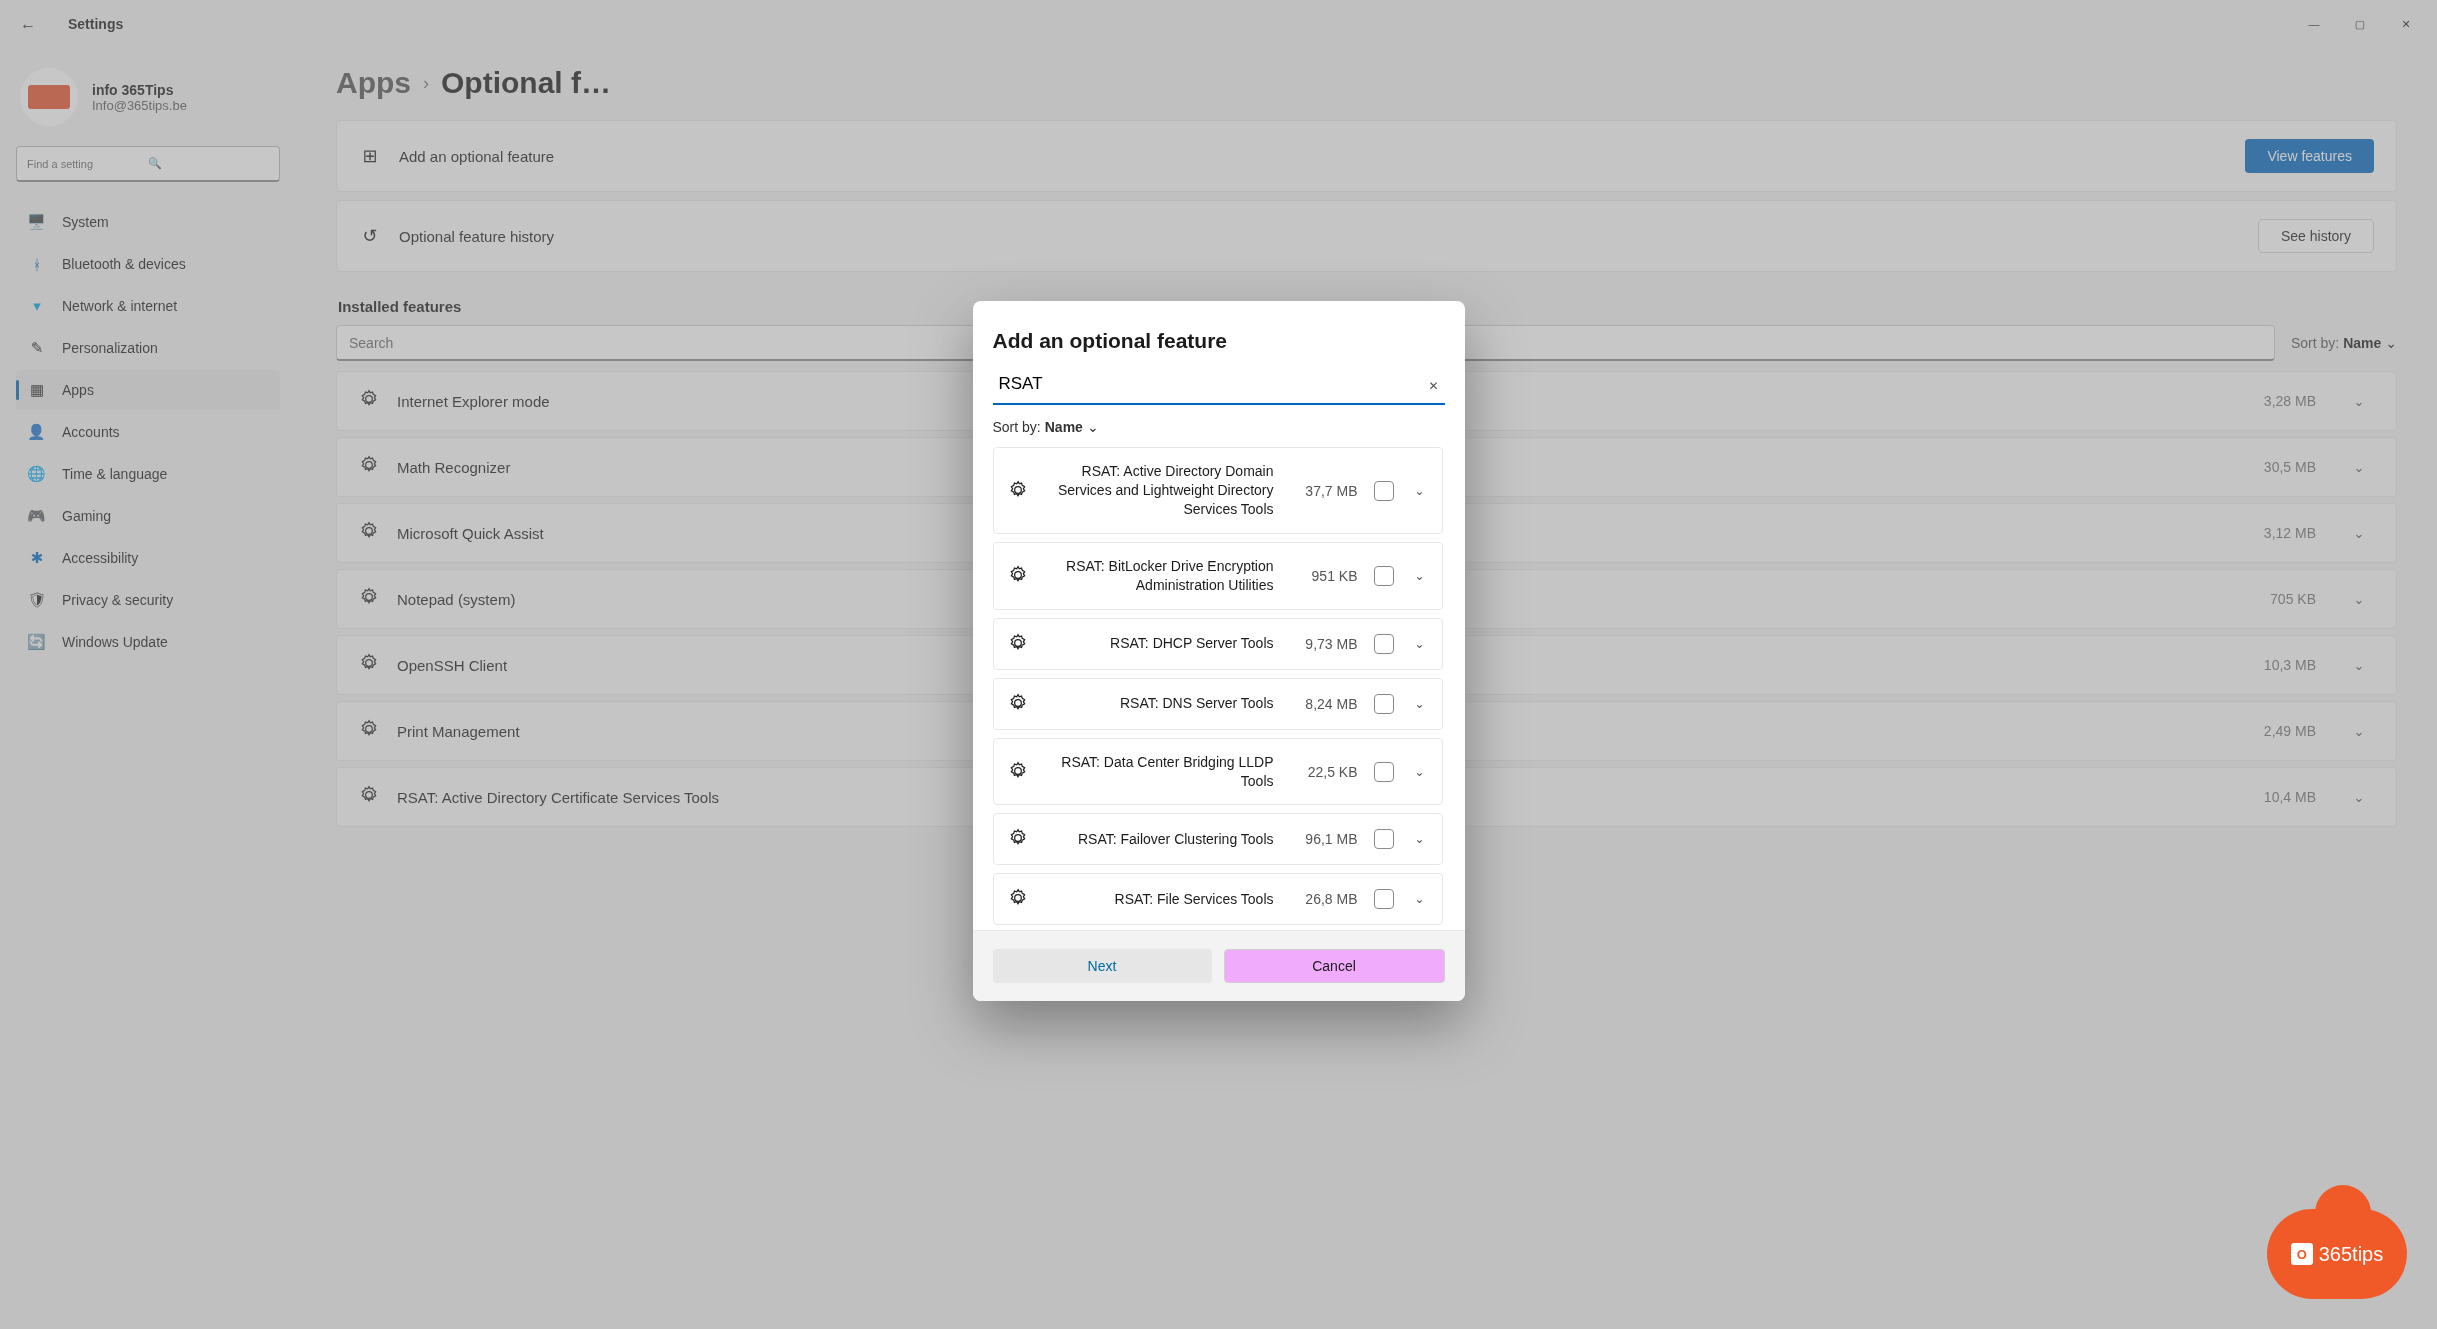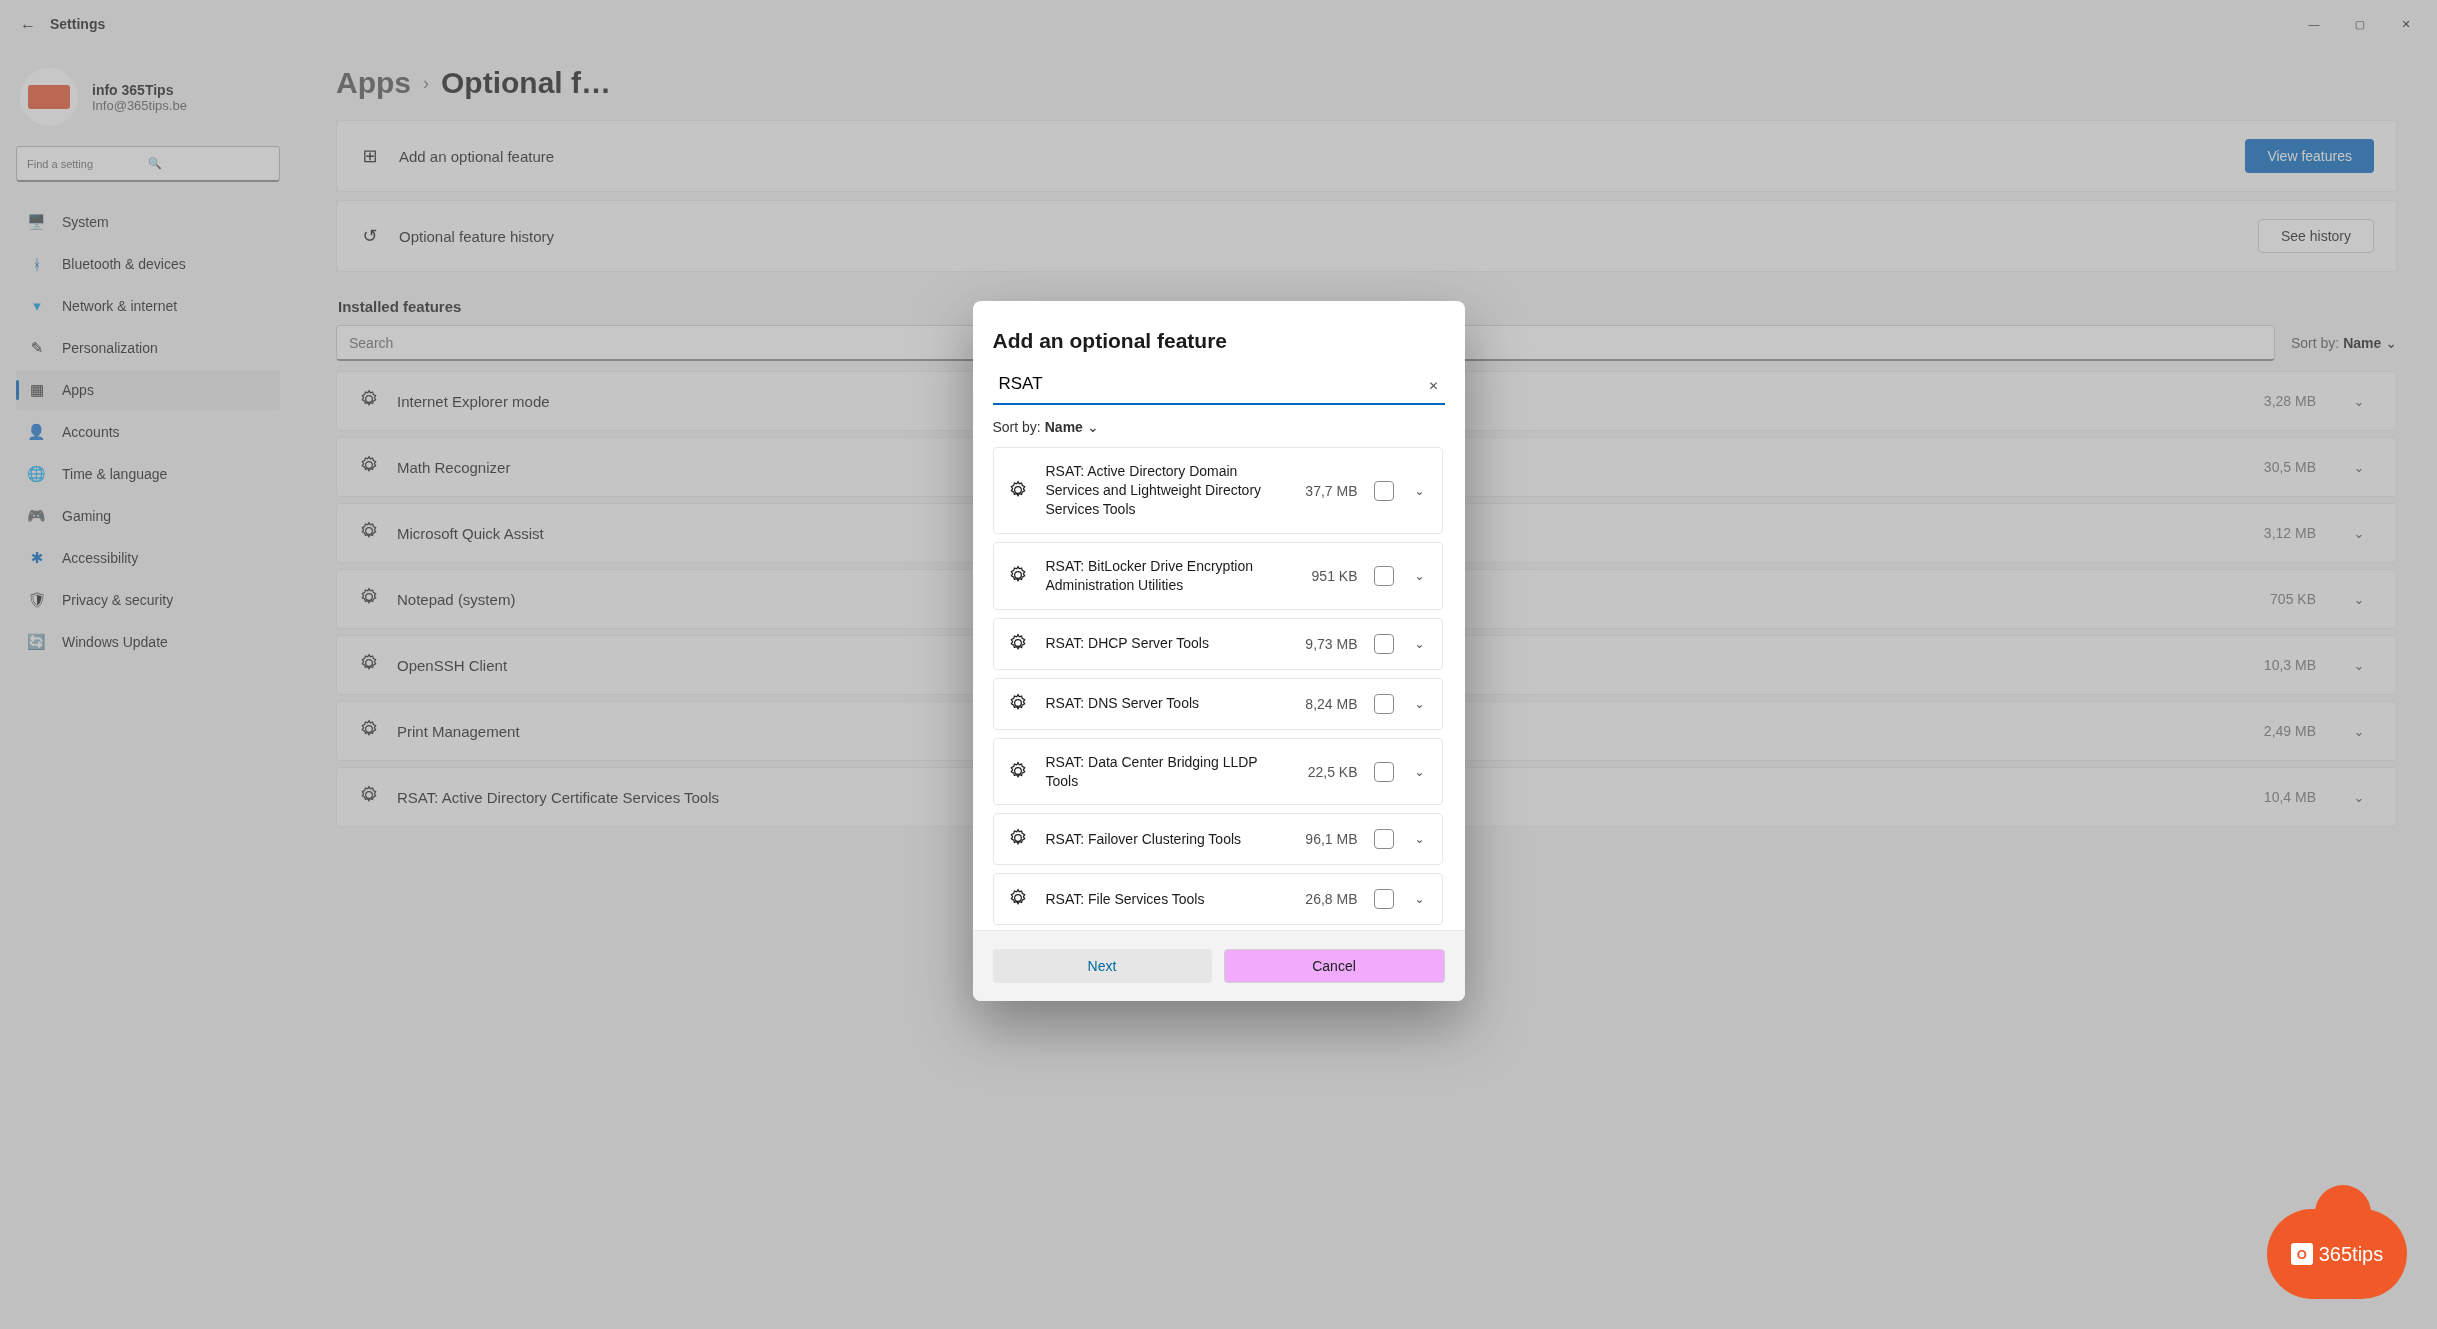--- a/index.html
+++ b/index.html
@@ -1,19 +1,19 @@
 <!DOCTYPE html>
 <html><head>
 <meta charset="utf-8">
 <style>
   * { box-sizing: border-box; margin: 0; padding: 0; font-family: "Segoe UI Variable", "Segoe UI", sans-serif; }
   html, body { width: 100%; height: 100%; background: #f3f3f3; color: #1b1b1b; overflow: hidden; }
   .titlebar { height: 48px; display: flex; align-items: center; padding: 0 8px; }
   .titlebar .back { width: 40px; height: 40px; display: flex; align-items: center; justify-content: center; font-size: 16px; }
-  .titlebar .apptitle { font-size: 14px; font-weight: 600; margin-left: 2px; }
+  .titlebar .apptitle { font-size: 14px; font-weight: 600; margin-left: 20px; }
   .winctl { margin-left: auto; display: flex; gap: 0; }
   .winctl div { width: 46px; height: 32px; display: flex; align-items: center; justify-content: center; font-size: 11px; }
 
   .body { display: flex; height: calc(100% - 48px); }
 
   .sidebar { width: 296px; padding: 8px 16px; }
   .profile { display: flex; align-items: center; gap: 14px; margin: 12px 4px 20px 4px; }
   .avatar { width: 58px; height: 58px; border-radius: 50%; background: #fff; display:flex; align-items:center; justify-content:center; }
   .avatar-inner { width: 42px; height: 24px; background:#e8502c; border-radius:3px; position:relative; }
   .profile-text .name { font-size: 14px; font-weight: 600; }
@@ -56,21 +56,21 @@
   .dlg-title { font-size:21px; font-weight:600; margin-bottom: 20px; }
   .dlg-input { height:32px; border:none; border-bottom:2px solid #0067c0; width:100%; font-size:17px; padding:0 28px 8px 6px; outline:none; }
   .dlg-input-wrap { position:relative; margin-bottom:14px;}
   .dlg-clear { position:absolute; right:6px; top:6px; font-size:12px; cursor:pointer; color:#555;}
   .dlg-sort { font-size:14px; color:#333; margin-bottom:12px; display:flex; align-items:center; gap:4px;}
   .dlg-sort .sv{font-weight:600;}
   .dlg-list { flex:1; overflow-y:auto; padding-right:2px; padding-bottom: 10px;}
   .dlg-list::-webkit-scrollbar{width:4px;} .dlg-list::-webkit-scrollbar-thumb{background:#bfbfbf;border-radius:4px;}
   .opt { border:1px solid #e7e7e7; border-radius:4px; padding: 14px 12px 14px 14px; display:flex; align-items:center; gap:16px; margin-bottom:8px; }
   .opt .oicon { width:22px; height:22px; }
-  .opt .oname { flex:1; font-size:14px; line-height:1.35; }
+  .opt .oname { flex:1; font-size:14px; line-height:1.35;text-align:right; }
   .opt .osize { font-size:14px; color:#555; width:68px; text-align:right;}
   .chk { width:20px; height:20px; border:1px solid #8a8a8a; border-radius:4px; }
   .opt .exp { width:20px; text-align:center; font-size:12px; color:#555;}
   .dlg-footer { background:#f3f3f3; padding:18px 20px; display:flex; gap:12px; border-top:1px solid #e8e8e8;}
   .dbtn { flex:1; height:34px; border-radius:4px; font-size:14px; display:flex; align-items:center; justify-content:center; }
   .dbtn.disabled { background:#e6e6e6; color:#0369a1; }
   .dbtn.sec { background:#f0abfc; border:1px solid #d0d0d0; }
 
   .gearpath { fill:none; stroke:#222; stroke-width:1.5; }
 

